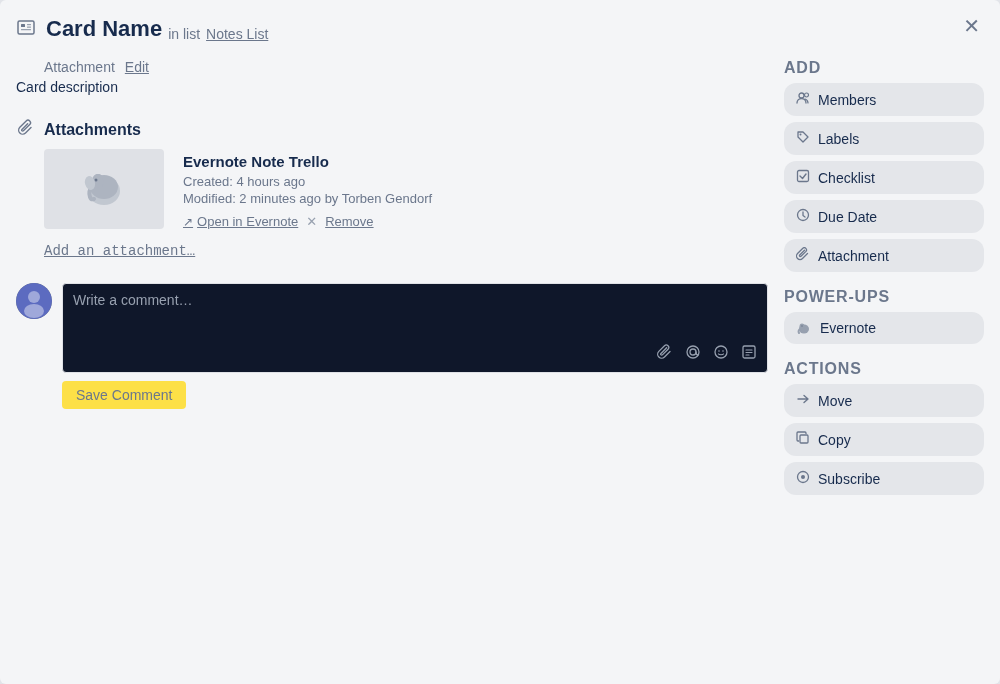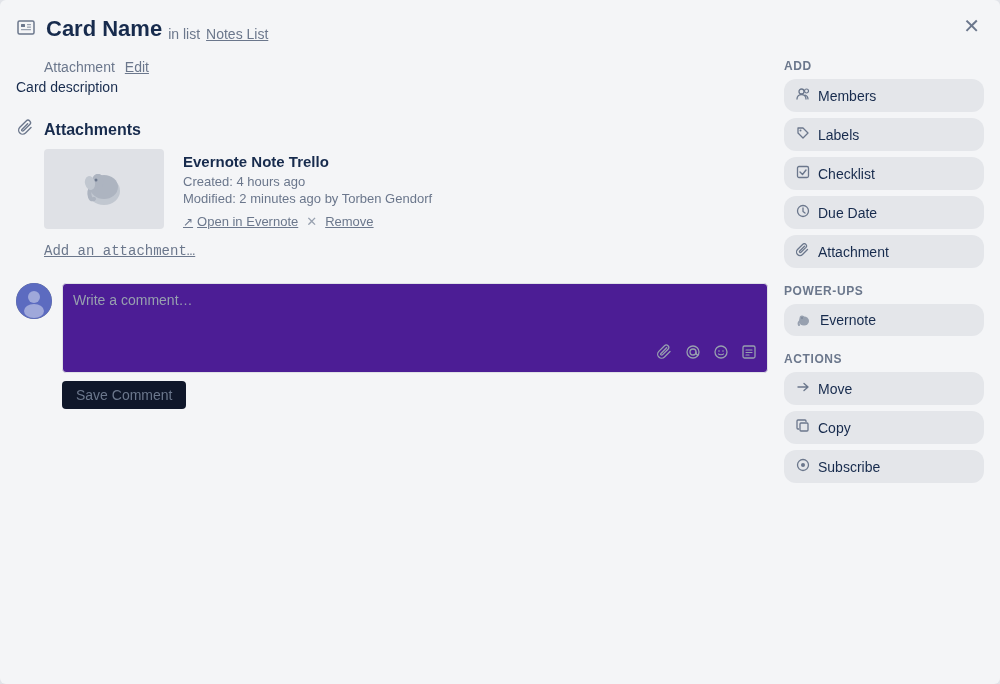--- a/index.html
+++ b/index.html
@@ -218,21 +218,21 @@
       justify-content: center;
     }
     .avatar svg {
       width: 36px;
       height: 36px;
     }
     .comment-box {
       flex: 1;
       border: 1px solid #dfe1e6;
       border-radius: 4px;
-      background: #4c1d95;
+      background: #0f172a;
       min-height: 90px;
       display: flex;
       flex-direction: column;
       padding: 8px 10px;
       cursor: text;
     }
     .comment-placeholder {
       font-size: 14px;
       color: #97a0af;
       flex: 1;
@@ -242,34 +242,34 @@
       justify-content: flex-end;
       gap: 12px;
       padding-top: 8px;
     }
     .comment-tool-icon {
       font-size: 16px;
       color: #97a0af;
       cursor: pointer;
     }
     .save-comment-btn {
-      background: #0f172a;
+      background: #fde047;
       border: none;
       border-radius: 4px;
       padding: 6px 14px;
       font-size: 14px;
       color: #6b778c;
       cursor: pointer;
       margin-top: 8px;
       margin-left: 46px;
     }
 
     
     .sidebar-section-title {
-      font-size: 12px;
+      font-size: 16px;
       font-weight: 700;
       color: #6b778c;
       text-transform: uppercase;
       letter-spacing: 0.05em;
       margin-bottom: 6px;
       margin-top: 16px;
     }
     .sidebar-section-title:first-child { margin-top: 0; }
     .sidebar-btn {
       display: flex;

